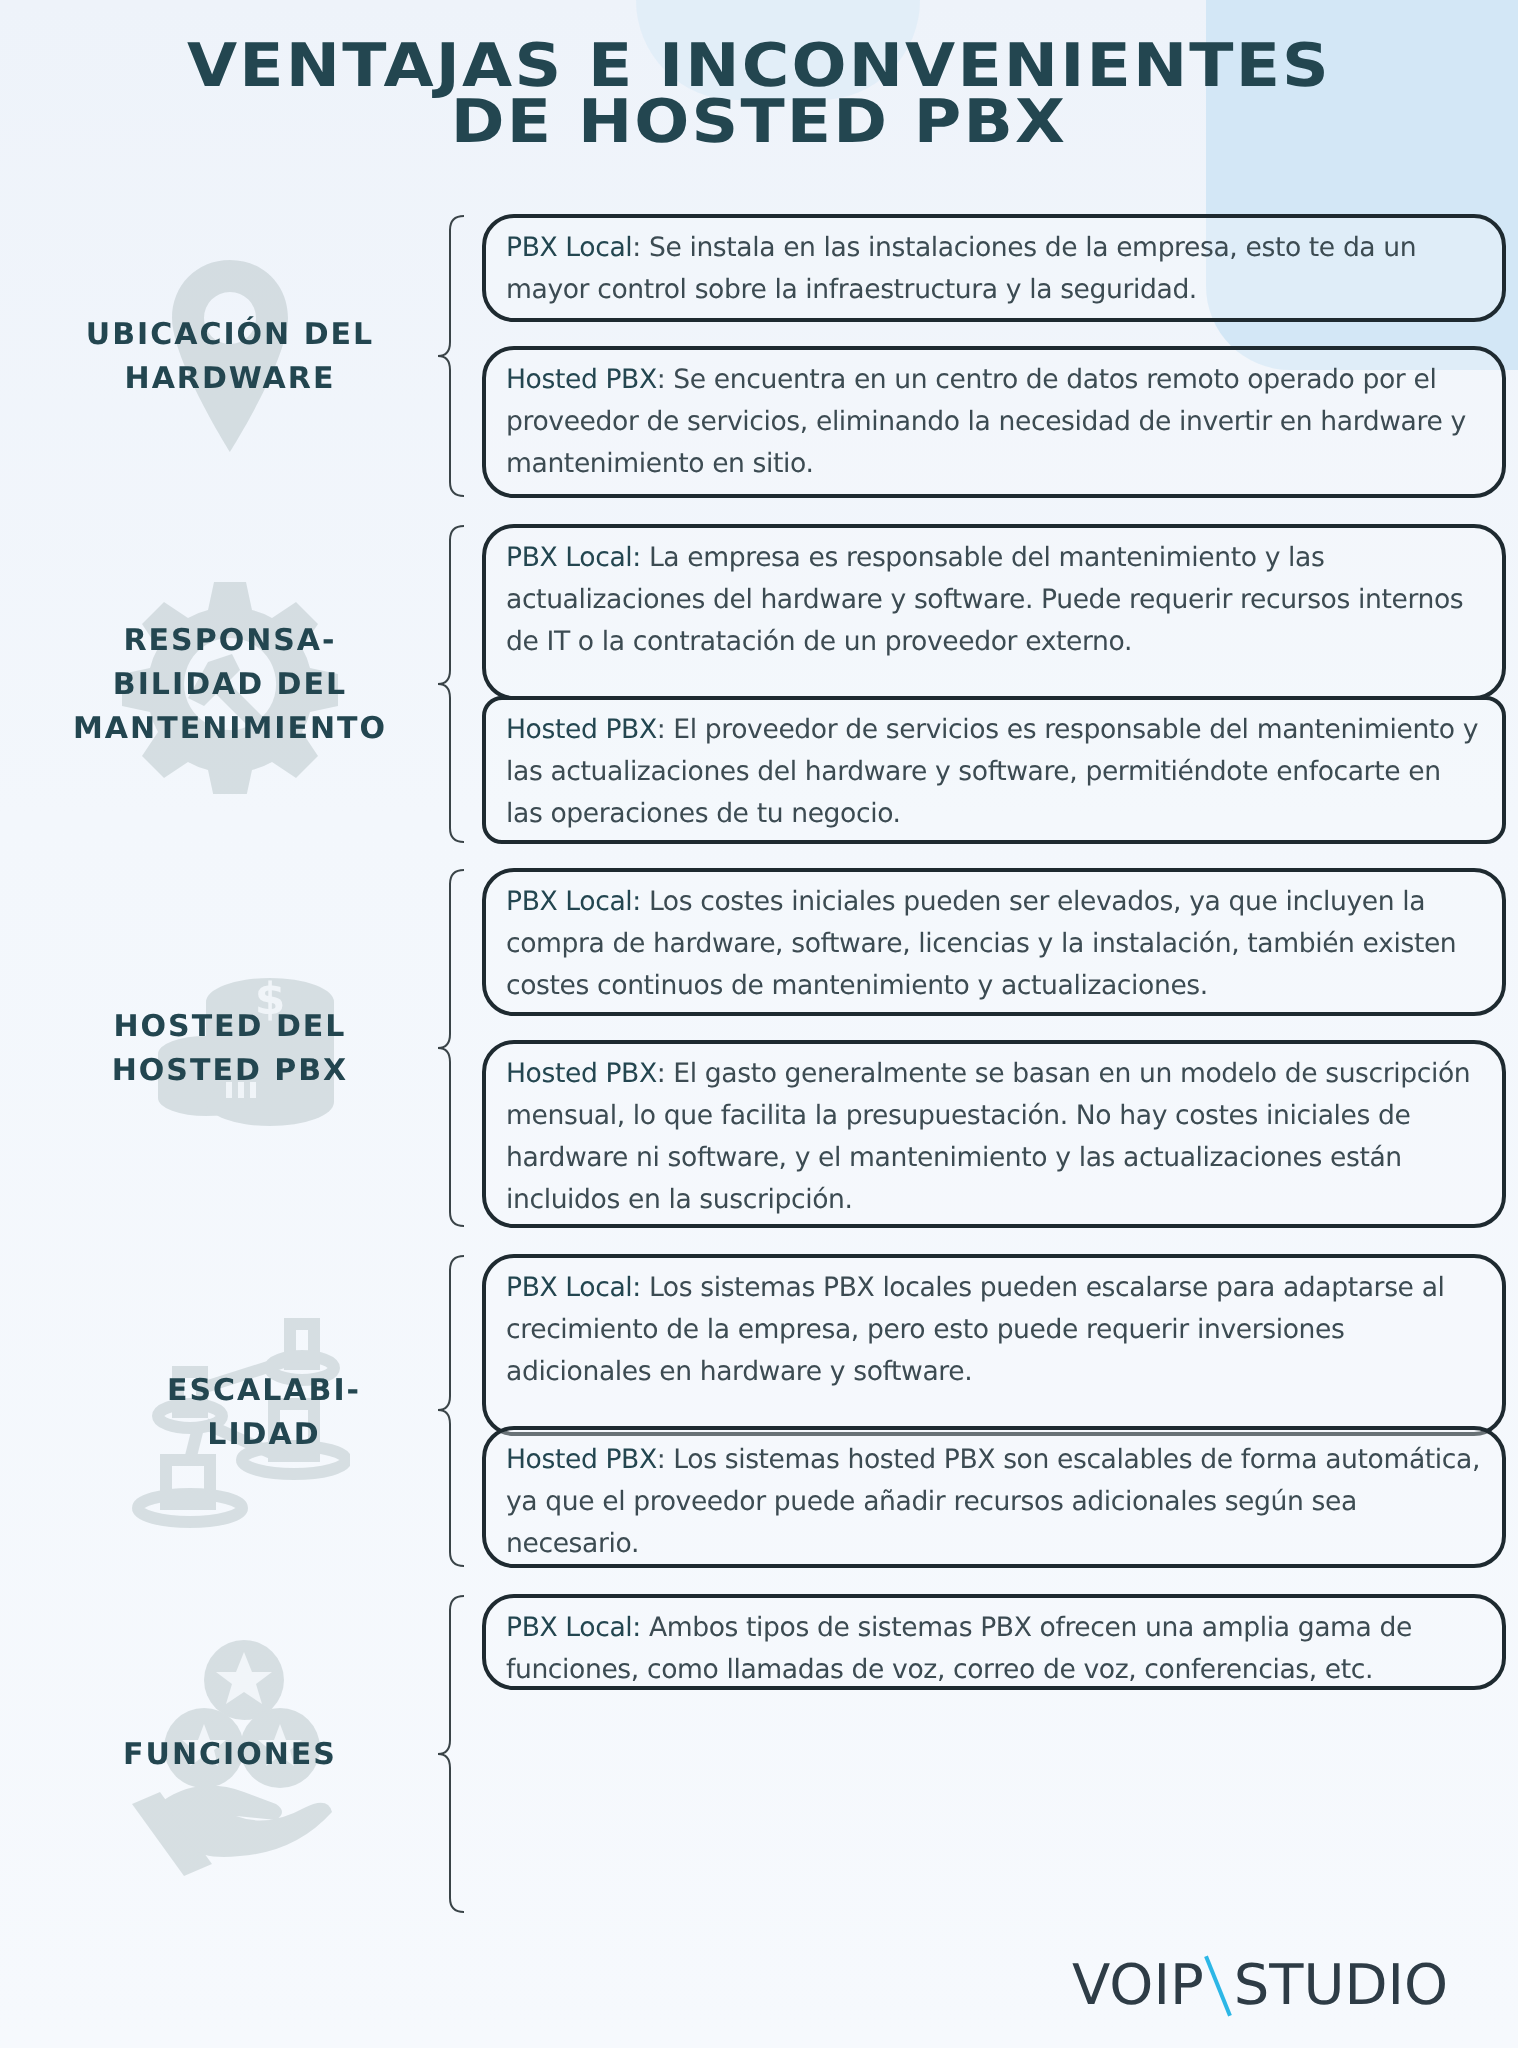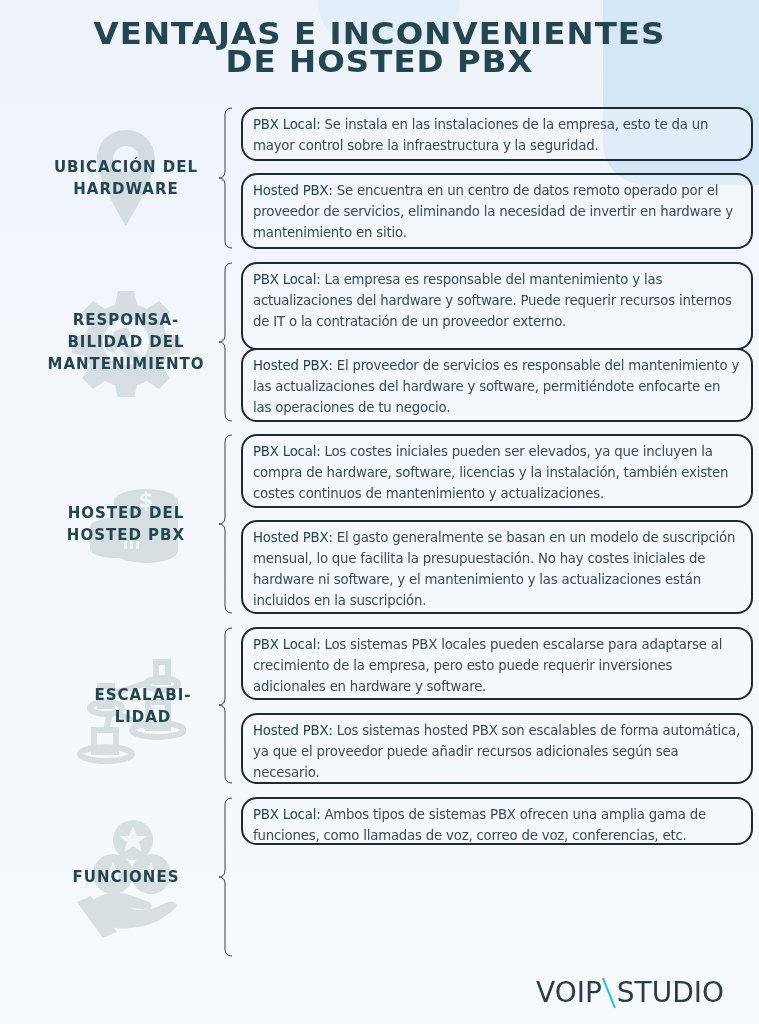--- a/index.html
+++ b/index.html
@@ -38,21 +38,21 @@
     letter-spacing: 1px;
     color: #234650;
     transform: scaleX(1.08);
   }
   .section {
     position: absolute;
     left: 0; width: 759px;
   }
   .label-wrap {
     position: absolute;
-    left: 14px; width: 224px;
+    left: 3px; width: 224px;
     display: flex; align-items: center; justify-content: center;
   }
   .bg-icon {
     position: absolute;
     left: 50%; top: 50%;
     transform: translate(-50%, -50%);
     opacity: 0.5;
   }
   .label {
     position: relative;
@@ -145,21 +145,21 @@
       <div>BILIDAD DEL</div>
       <div>MANTENIMIENTO</div>
     </div>
   </div>
   <svg class="brace" style="top:0;" width="18" height="160" viewBox="0 0 18 160">
     <path d="M16 1 Q9 1 9 8 L9 73 Q9 80 3 80 Q9 80 9 87 L9 152 Q9 159 16 159" fill="none" stroke="#3a4448" stroke-width="1"></path>
   </svg>
   <div class="card" style="top:0;height:88px;">
     <b>PBX Local:</b><span> La empresa es responsable del mantenimiento y las actualizaciones del hardware y software. Puede requerir recursos internos de IT o la contratación de un proveedor externo.</span>
   </div>
-  <div class="card" style="top:86px;height:74px;">
+  <div class="card" style="top:86px;height:74px;border-radius:10px;">
     <b>Hosted PBX</b><span>: El proveedor de servicios es responsable del mantenimiento y las actualizaciones del hardware y software, permitiéndote enfocarte en las operaciones de tu negocio.</span>
   </div>
 </div>
 
 <div class="section" style="top:434px;height:180px;">
   <div class="label-wrap" style="top:0;height:180px;">
     <svg class="bg-icon" width="100" height="90" viewBox="0 0 100 90" style="margin-left:8px;">
       <g fill="#b9c6c9">
         <ellipse cx="30" cy="48" rx="24" ry="9"></ellipse>
         <rect x="6" y="48" width="48" height="22"></rect>
@@ -209,21 +209,21 @@
       </g>
     </svg>
     <div class="label">
       <div>ESCALABI-</div>
       <div>LIDAD</div>
     </div>
   </div>
   <svg class="brace" style="top:0;" width="18" height="157" viewBox="0 0 18 157">
     <path d="M16 1 Q9 1 9 8 L9 71 Q9 78 3 78 Q9 78 9 85 L9 149 Q9 156 16 156" fill="none" stroke="#3a4448" stroke-width="1"></path>
   </svg>
-  <div class="card" style="top:0;height:73px;">
+  <div class="card" style="top:0;height:91px;">
     <b>PBX Local:</b><span> Los sistemas PBX locales pueden escalarse para adaptarse al crecimiento de la empresa, pero esto puede requerir inversiones adicionales en hardware y software.</span>
   </div>
   <div class="card" style="top:86px;height:71px;">
     <b>Hosted PBX</b><span>: Los sistemas hosted PBX son escalables de forma automática, ya que el proveedor puede añadir recursos adicionales según sea necesario.</span>
   </div>
 </div>
 
 <div class="section" style="top:797px;height:160px;">
   <div class="label-wrap" style="top:0;height:160px;">
     <svg class="bg-icon" width="110" height="130" viewBox="0 0 110 130">

